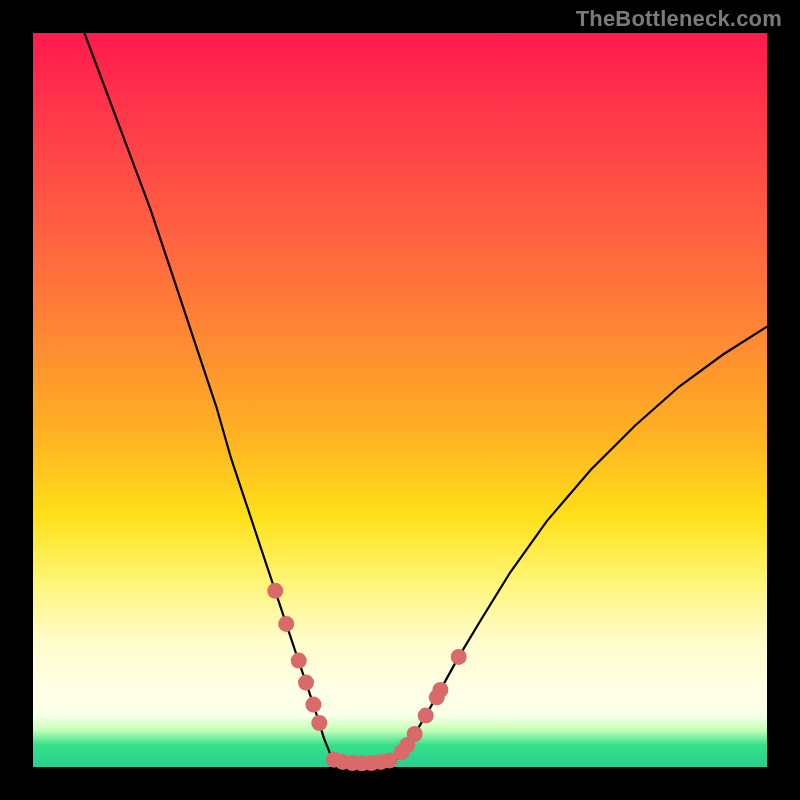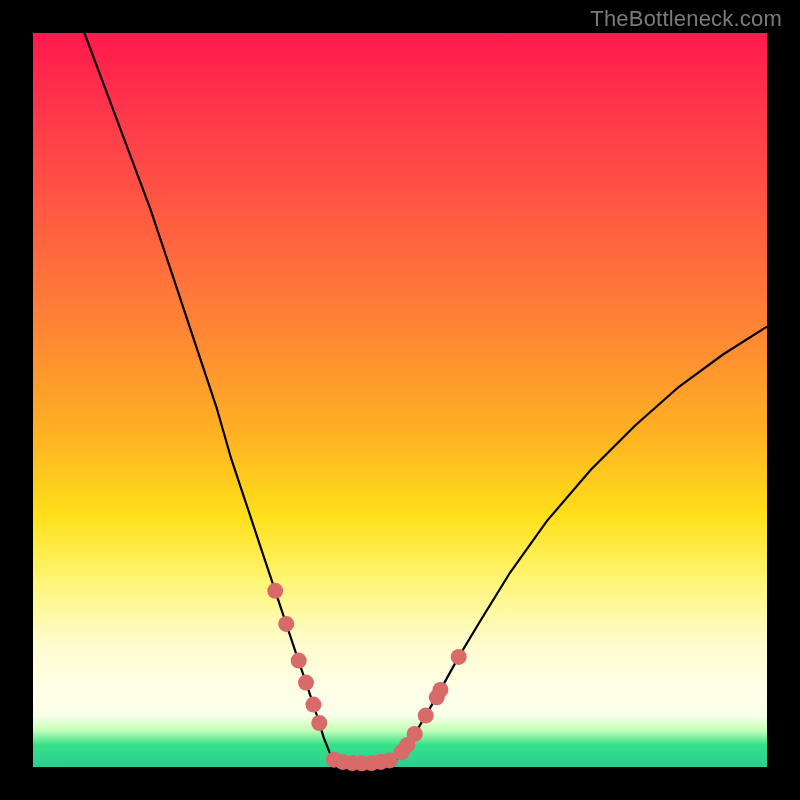--- a/index.html
+++ b/index.html
@@ -42,21 +42,21 @@
       #36e088 97%,
       #28cf91 100%
     );
   }
   .watermark {
     position: absolute;
     top: 6px;
     right: 18px;
     color: #7a7a7a;
     font-size: 22px;
-    font-weight: 400;
+    font-weight: 700;
     letter-spacing: 0.2px;
   }
   svg.curves {
     position: absolute;
     top: 0;
     left: 0;
   }
 </style>
 </head>
 <body>

